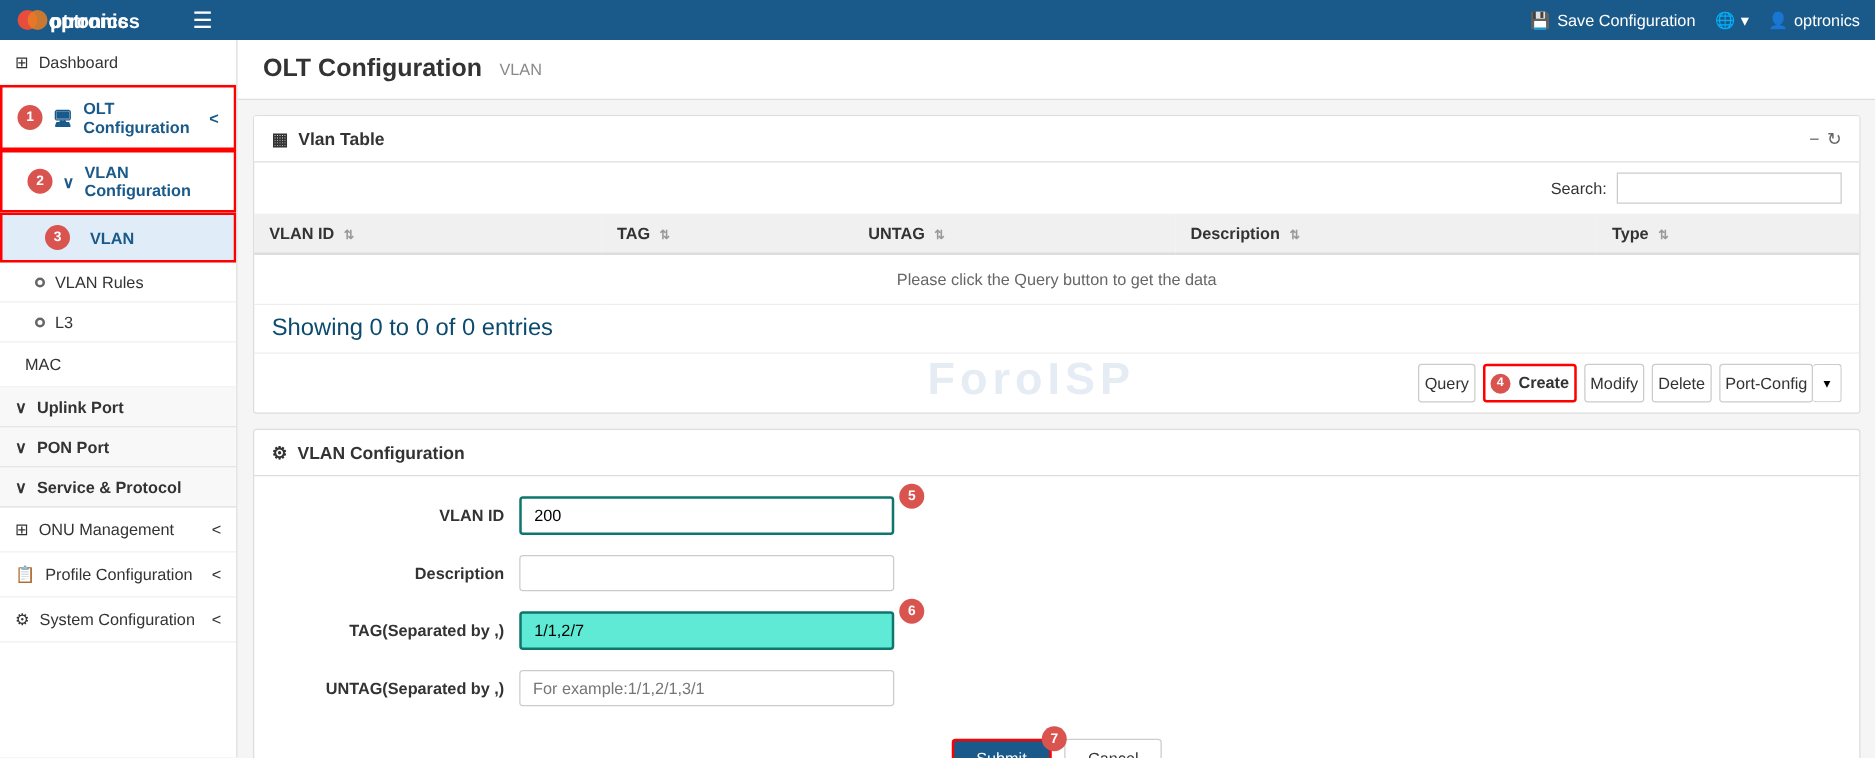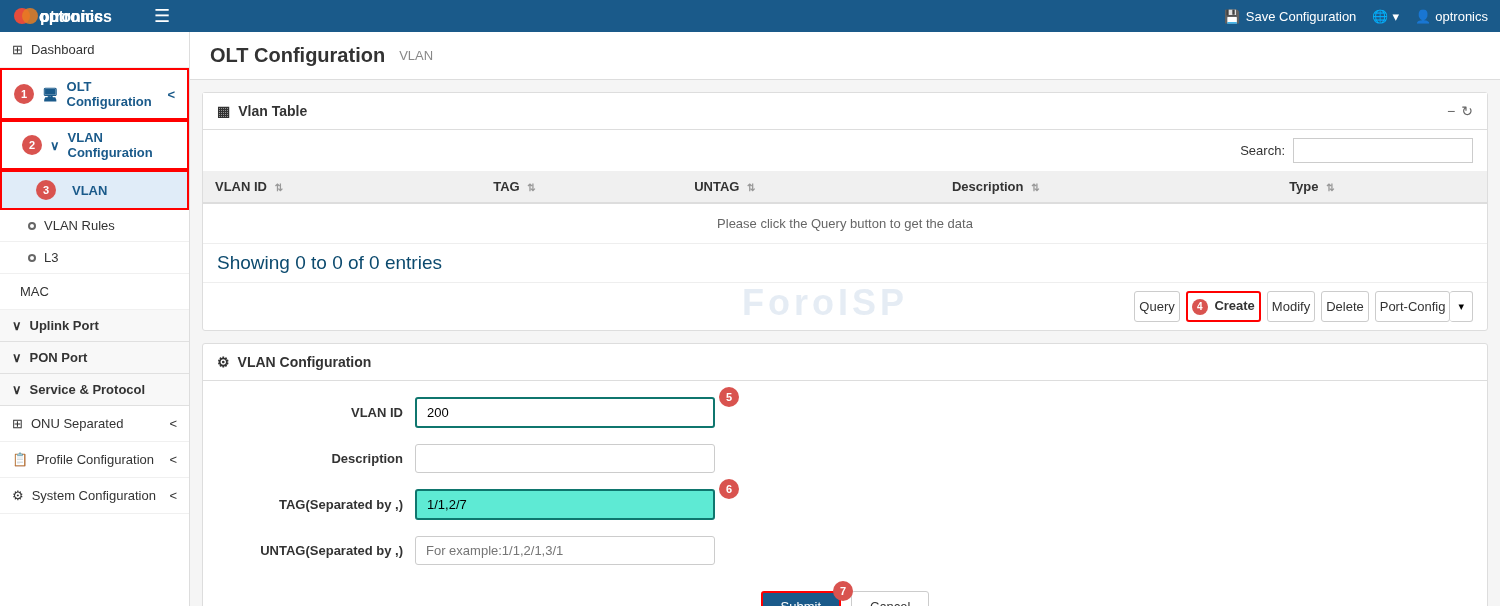--- a/index.html
+++ b/index.html
@@ -467,21 +467,21 @@
       <span>PON Port</span>
     </div>
 
     <div class="sidebar-section">
       <span>∨</span>
       <span>Service &amp; Protocol</span>
     </div>
 
     <div class="sidebar-item">
       <span>⊞</span>
-      <span>ONU Separated</span>
+      <span>ONU Management</span>
       <span style="margin-left:auto;">&lt;</span>
     </div>
 
     <div class="sidebar-item">
       <span>📋</span>
       <span>Profile Configuration</span>
       <span style="margin-left:auto;">&lt;</span>
     </div>
 
     <div class="sidebar-item">

